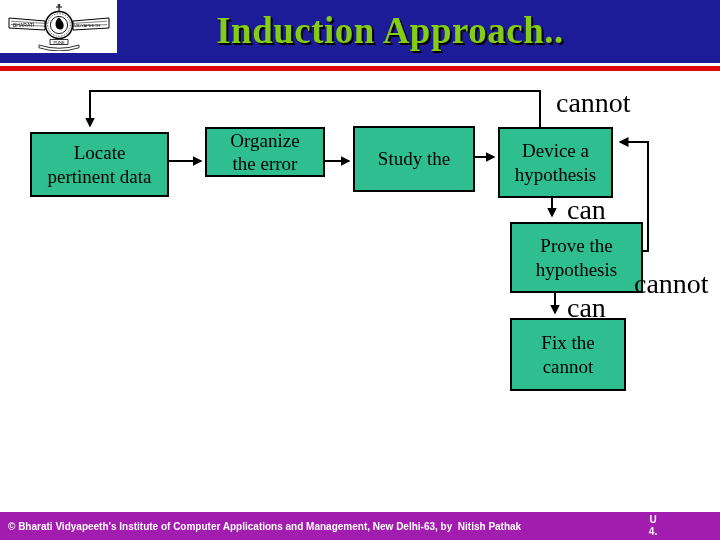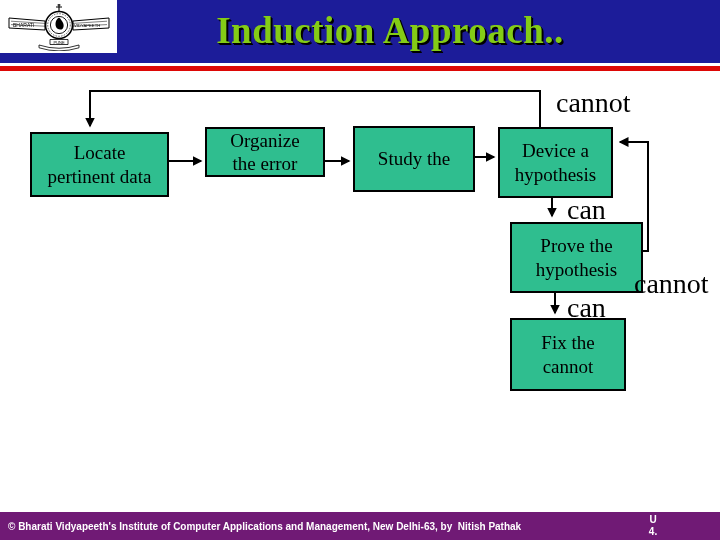--- a/index.html
+++ b/index.html
@@ -40,21 +40,21 @@
   .flow-label{position:absolute;color:#000000;font-size:28px;line-height:1;}
   .l-cannot-top{left:556px;top:89px;}
   .l-can-device{left:567px;top:196px;}
   .l-cannot-prove{left:634px;top:270px;}
   .l-can-prove{left:567px;top:294px;}
 
   .arrow-layer{position:absolute;left:0;top:0;pointer-events:none;}
 
   
   .footer-bar{
-    position:absolute;left:0;top:512px;width:720px;height:28px;background:#701a75;
+    position:absolute;left:0;top:512px;width:720px;height:28px;background:#a21caf;
     color:#ffffff;font-family:"Liberation Sans",sans-serif;font-weight:bold;font-size:10px;
   }
   .footer-copy{position:absolute;left:8px;top:9px;white-space:pre;}
   .footer-slide-tag{
     position:absolute;left:626px;top:2px;width:54px;text-align:center;line-height:12px;
   }
   .emblem-text{font-family:"Liberation Sans",sans-serif;fill:#000;}
 </style>
 </head>
 <body>

